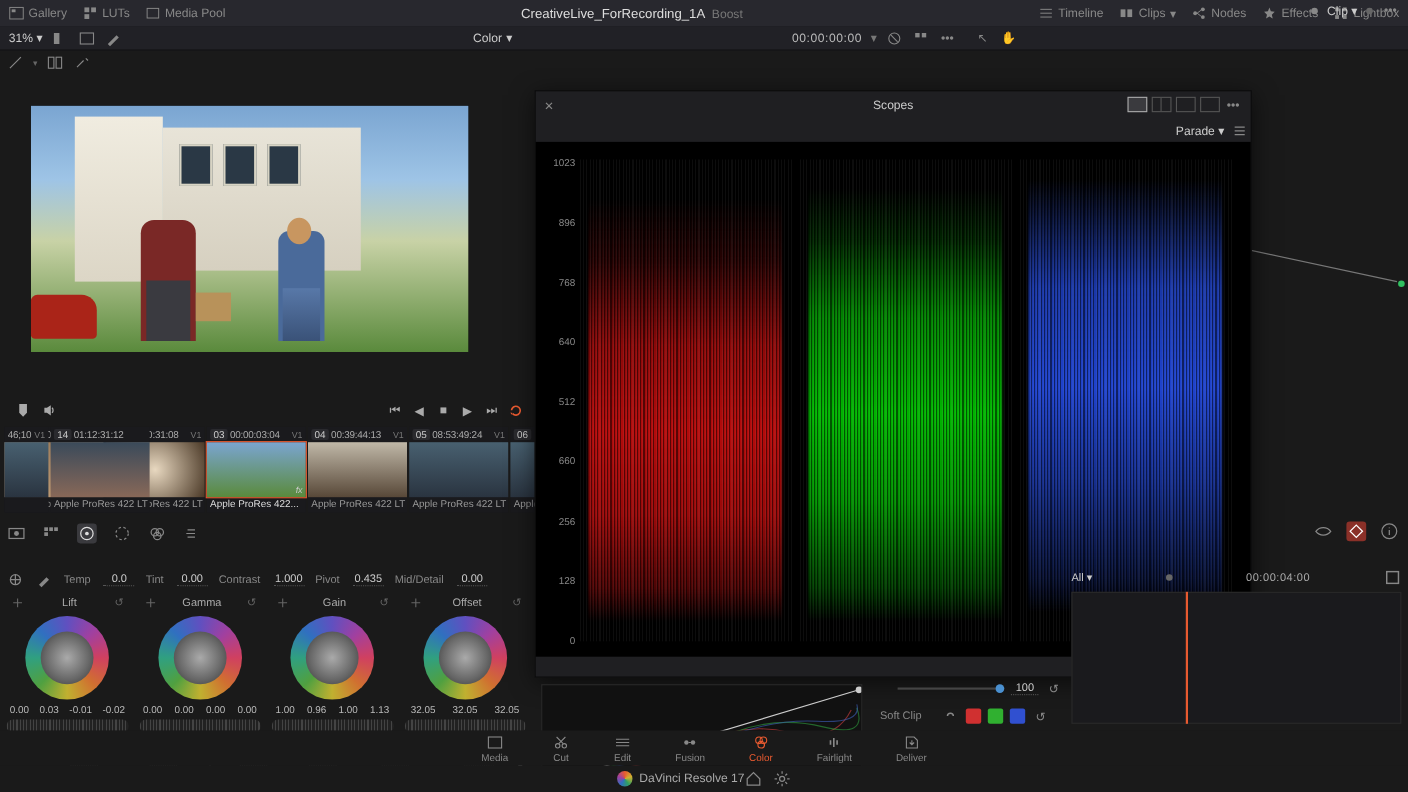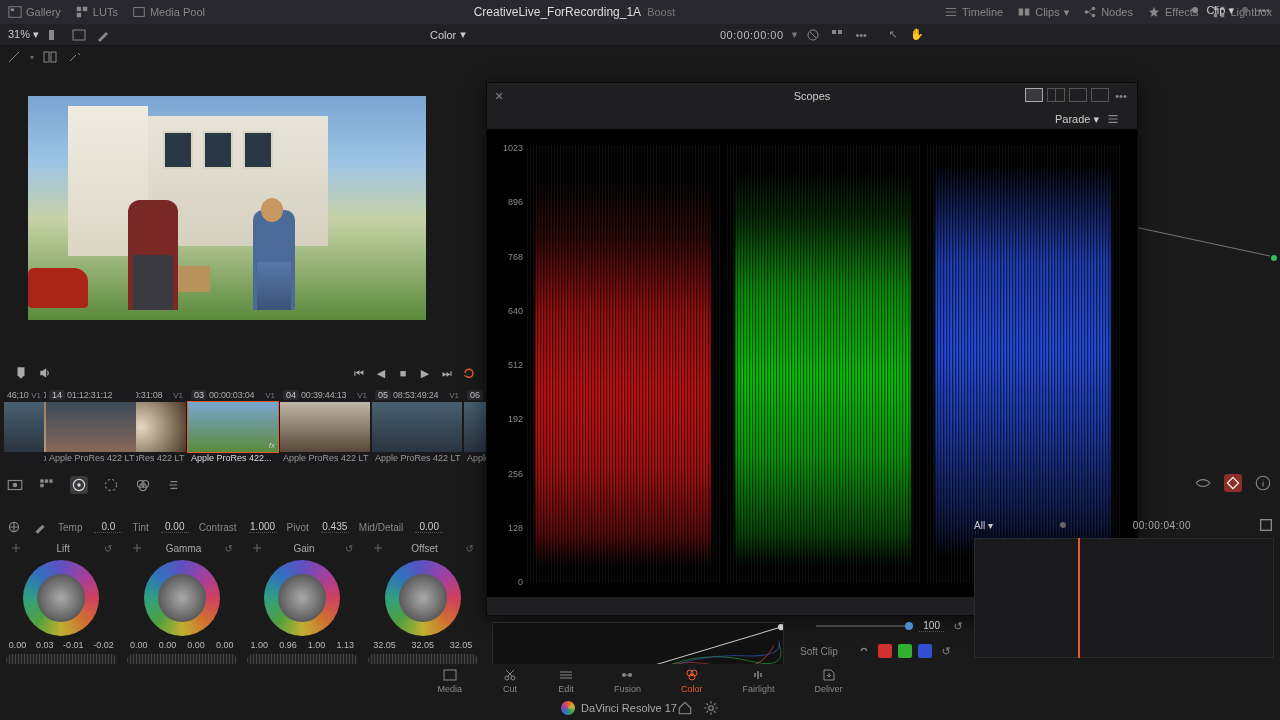--- a/index.html
+++ b/index.html
@@ -79,21 +79,21 @@
 .wheel-jog { width: 100%; height: 12px; background: repeating-linear-gradient(90deg,#444 0,#444 1px,#222 1px,#222 3px); border-radius: 6px; margin-top: 4px;}
 .adj-row2 { position: absolute; left: 6px; top: 636px; width: 472px; display: flex; align-items: center; gap: 8px; height: 18px;}
 
 .scopes-panel { position: absolute; left: 486px; top: 36px; width: 652px; height: 534px; background: #1f1f22; border: 1px solid #0a0a0a; box-shadow: 0 4px 20px rgba(0,0,0,0.6);}
 .scopes-hdr { height: 26px; display: flex; align-items: center; padding: 0 8px; position: relative;}
 .scopes-close { position:absolute; left:8px; color:#888; cursor:pointer; font-size:14px;}
 .scopes-title { position:absolute; left:50%; transform:translateX(-50%); color:#ccc; font-size:11px;}
 .scopes-layout { position:absolute; right:8px; display:flex; gap:4px;}
 .layout-btn { width:18px; height:14px; border:1px solid #555; cursor:pointer; display:flex;}
 .layout-btn.active { border-color:#aaa; background:#3a3a3e;}
-.scopes-sub { height: 20px; display: flex; align-items: center; justify-content: flex-end; padding: 0 16px; gap: 6px;}
+.scopes-sub { height: 20px; display: flex; align-items: center; justify-content: flex-end; padding: 0 2px; gap: 6px;}
 .scope-type { color:#ccc; font-size:11px;}
 .parade { position: relative; width: 100%; height: 468px; background: #000; padding: 10px 8px;}
 .scale { position:absolute; left:6px; top:14px; bottom:10px; width:30px; display:flex; flex-direction:column; justify-content:space-between;}
 .scale span { color:#888; font-size:9px; text-align:right;}
 .parade-ch { position:absolute; top:16px; bottom:14px;}
 .parade-r { left:38px; width:196px; }
 .parade-g { left:238px; width:196px;}
 .parade-b { left:438px; width:196px;}
 .wave-fill-r { background: linear-gradient(180deg, rgba(224,48,48,0) 0%, rgba(224,48,48,0.15) 15%, rgba(224,48,48,0.55) 35%, rgba(224,48,48,0.7) 55%, rgba(224,48,48,0.6) 75%, rgba(224,48,48,0.3) 92%, rgba(224,48,48,0) 100%); position:absolute; inset:8% 5% 4% 5%; filter: blur(1px) contrast(1.4);}
 .wave-fill-g { background: linear-gradient(180deg, rgba(32,208,32,0) 0%, rgba(32,208,32,0.15) 12%, rgba(32,208,32,0.55) 30%, rgba(32,208,32,0.75) 52%, rgba(32,208,32,0.6) 72%, rgba(32,208,32,0.25) 92%, rgba(32,208,32,0) 100%); position:absolute; inset:6% 5% 4% 5%; filter: blur(1px) contrast(1.4);}
@@ -613,21 +613,21 @@
           </svg>
         </span>
   </div>
   <div class="parade">
     <div class="scale" id="scale">
           <span>1023</span>
           <span>896</span>
           <span>768</span>
           <span>640</span>
           <span>512</span>
-          <span>192</span>
+          <span>660</span>
           <span>256</span>
           <span>128</span>
           <span>0</span>
         </div>
     <div class="parade-ch parade-r">
           <div class="wave-fill-r"></div>
           <div class="wave-streaks"></div>
         </div>
     <div class="parade-ch parade-g">
           <div class="wave-fill-g"></div>

